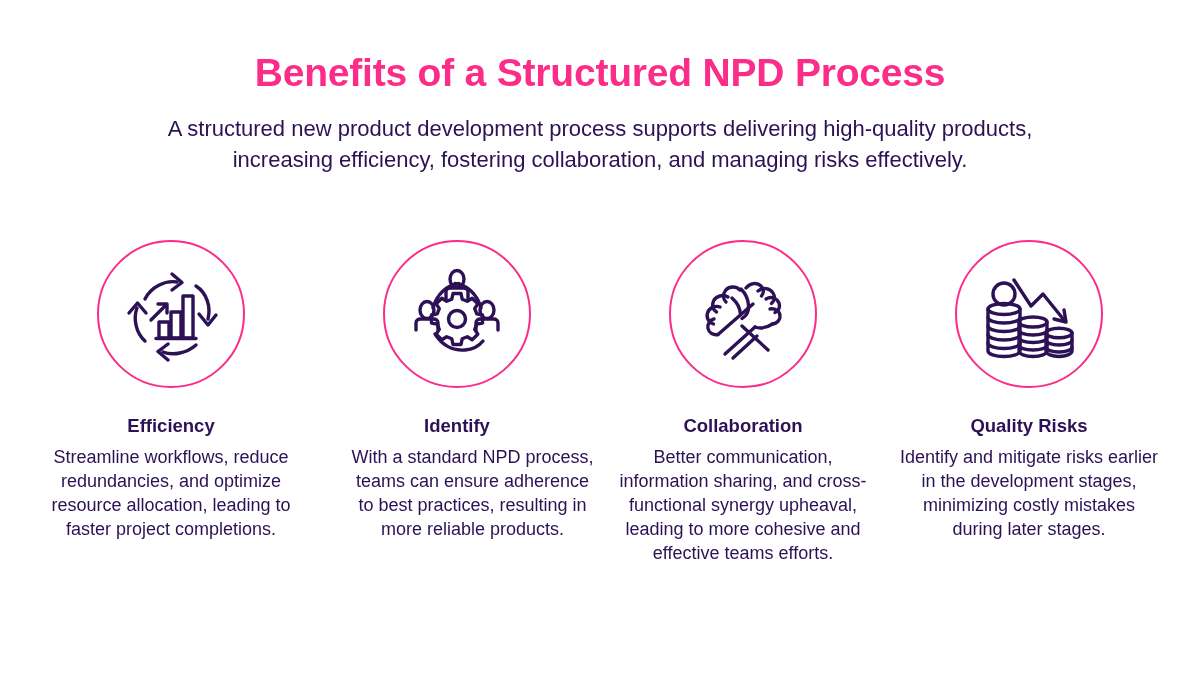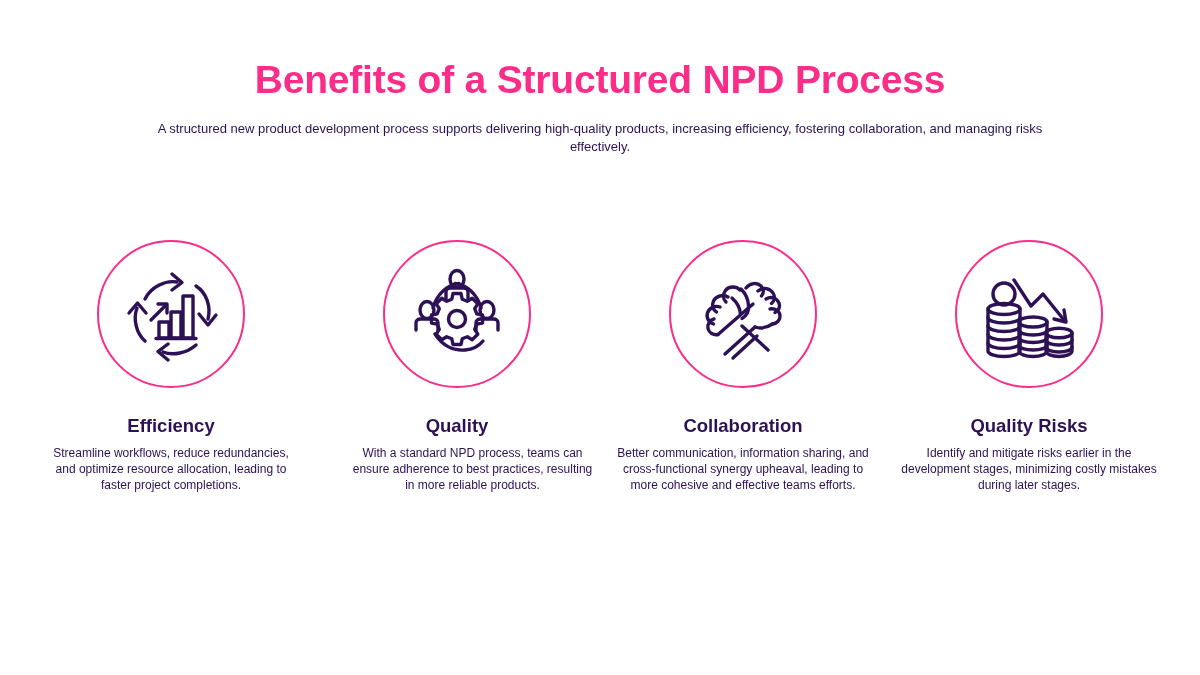--- a/index.html
+++ b/index.html
@@ -30,27 +30,27 @@
     left: 0;
     width: 1200px;
     text-align: center;
   }
   .title {
     font-size: 39px;
     font-weight: bold;
     color: #fb2d89;
     letter-spacing: -0.2px;
     line-height: 1.1;
-    margin: 15px;
+    margin: 8px;
     padding: 0;
   }
   .subtitle {
     margin: 18px auto 0 auto;
     width: 900px;
-    font-size: 13px;
+    font-size: 22px;
     line-height: 1.42;
     color: #2d1155;
     font-weight: 400;
   }
 
   
   .cards {
     position: absolute;
     top: 240px;
     left: 0;
@@ -83,21 +83,21 @@
   }
   .card-title {
     margin-top: 27px;
     font-size: 18.5px;
     font-weight: bold;
     color: #2d1155;
     line-height: 1.2;
   }
   .card-body {
     margin-top: 9px;
-    font-size: 12px;
+    font-size: 18px;
     line-height: 1.33;
     color: #2d1155;
     font-weight: 400;
   }
   .card-1 .card-body { width: 252px; }
   .card-2 .card-body { width: 248px; margin-left: 31px; }
   .card-3 .card-body { width: 252px; }
   .card-4 .card-body { width: 262px; }
 </style>
 </head>
@@ -159,21 +159,21 @@
             <path d="M7 64 L7 57 C7 54.5, 9 53, 11.5 53 L24.5 53 C27 53, 29 54.5, 29 57 L29 64"></path>
 
             <ellipse cx="78" cy="44" rx="7" ry="8.5"></ellipse>
             <path d="M67 64 L67 57 C67 54.5, 69 53, 71.5 53 L84.5 53 C87 53, 89 54.5, 89 57 L89 64"></path>
 
             <path d="M44 35.5 L52 35.5 L53.2 41.2 L58.3 43.3 L63.2 40.2 L68.8 45.8 L65.7 50.7 L67.8 55.8 L73.5 57 L73.5 65 L67.8 66.2 L65.7 71.3 L68.8 76.2 L63.2 81.8 L58.3 78.7 L53.2 80.8 L52 86.5 L44 86.5 L42.8 80.8 L37.7 78.7 L32.8 81.8 L27.2 76.2 L30.3 71.3 L28.2 66.2 L22.5 65 L22.5 57 L28.2 55.8 L30.3 50.7 L27.2 45.8 L32.8 40.2 L37.7 43.3 L42.8 41.2 Z" transform="translate(0,-8) scale(1)"></path>
             <circle cx="48" cy="53" r="8.5"></circle>
           </svg>
         </span>
       </div>
-      <div class="card-title">Quality</div>
+      <div class="card-title">Identify</div>
       <div class="card-body">With a standard NPD process, teams can ensure adherence to best practices, resulting in more reliable products.</div>
     </div>
 
     <div class="card card-3">
       <div class="icon-ring">
         <span>
           <svg width="96" height="96" viewBox="0 0 96 96" fill="none" stroke="#2d1155" stroke-width="3.4" stroke-linecap="round" stroke-linejoin="round">
 
             <path d="M51 22 C55 17, 62 16, 66 20 C69 23, 69 27, 66.5 30"></path>
             <path d="M63 25 C68 21, 75 22, 78 27 C80.5 31, 79.5 35, 76.5 37.5"></path>

